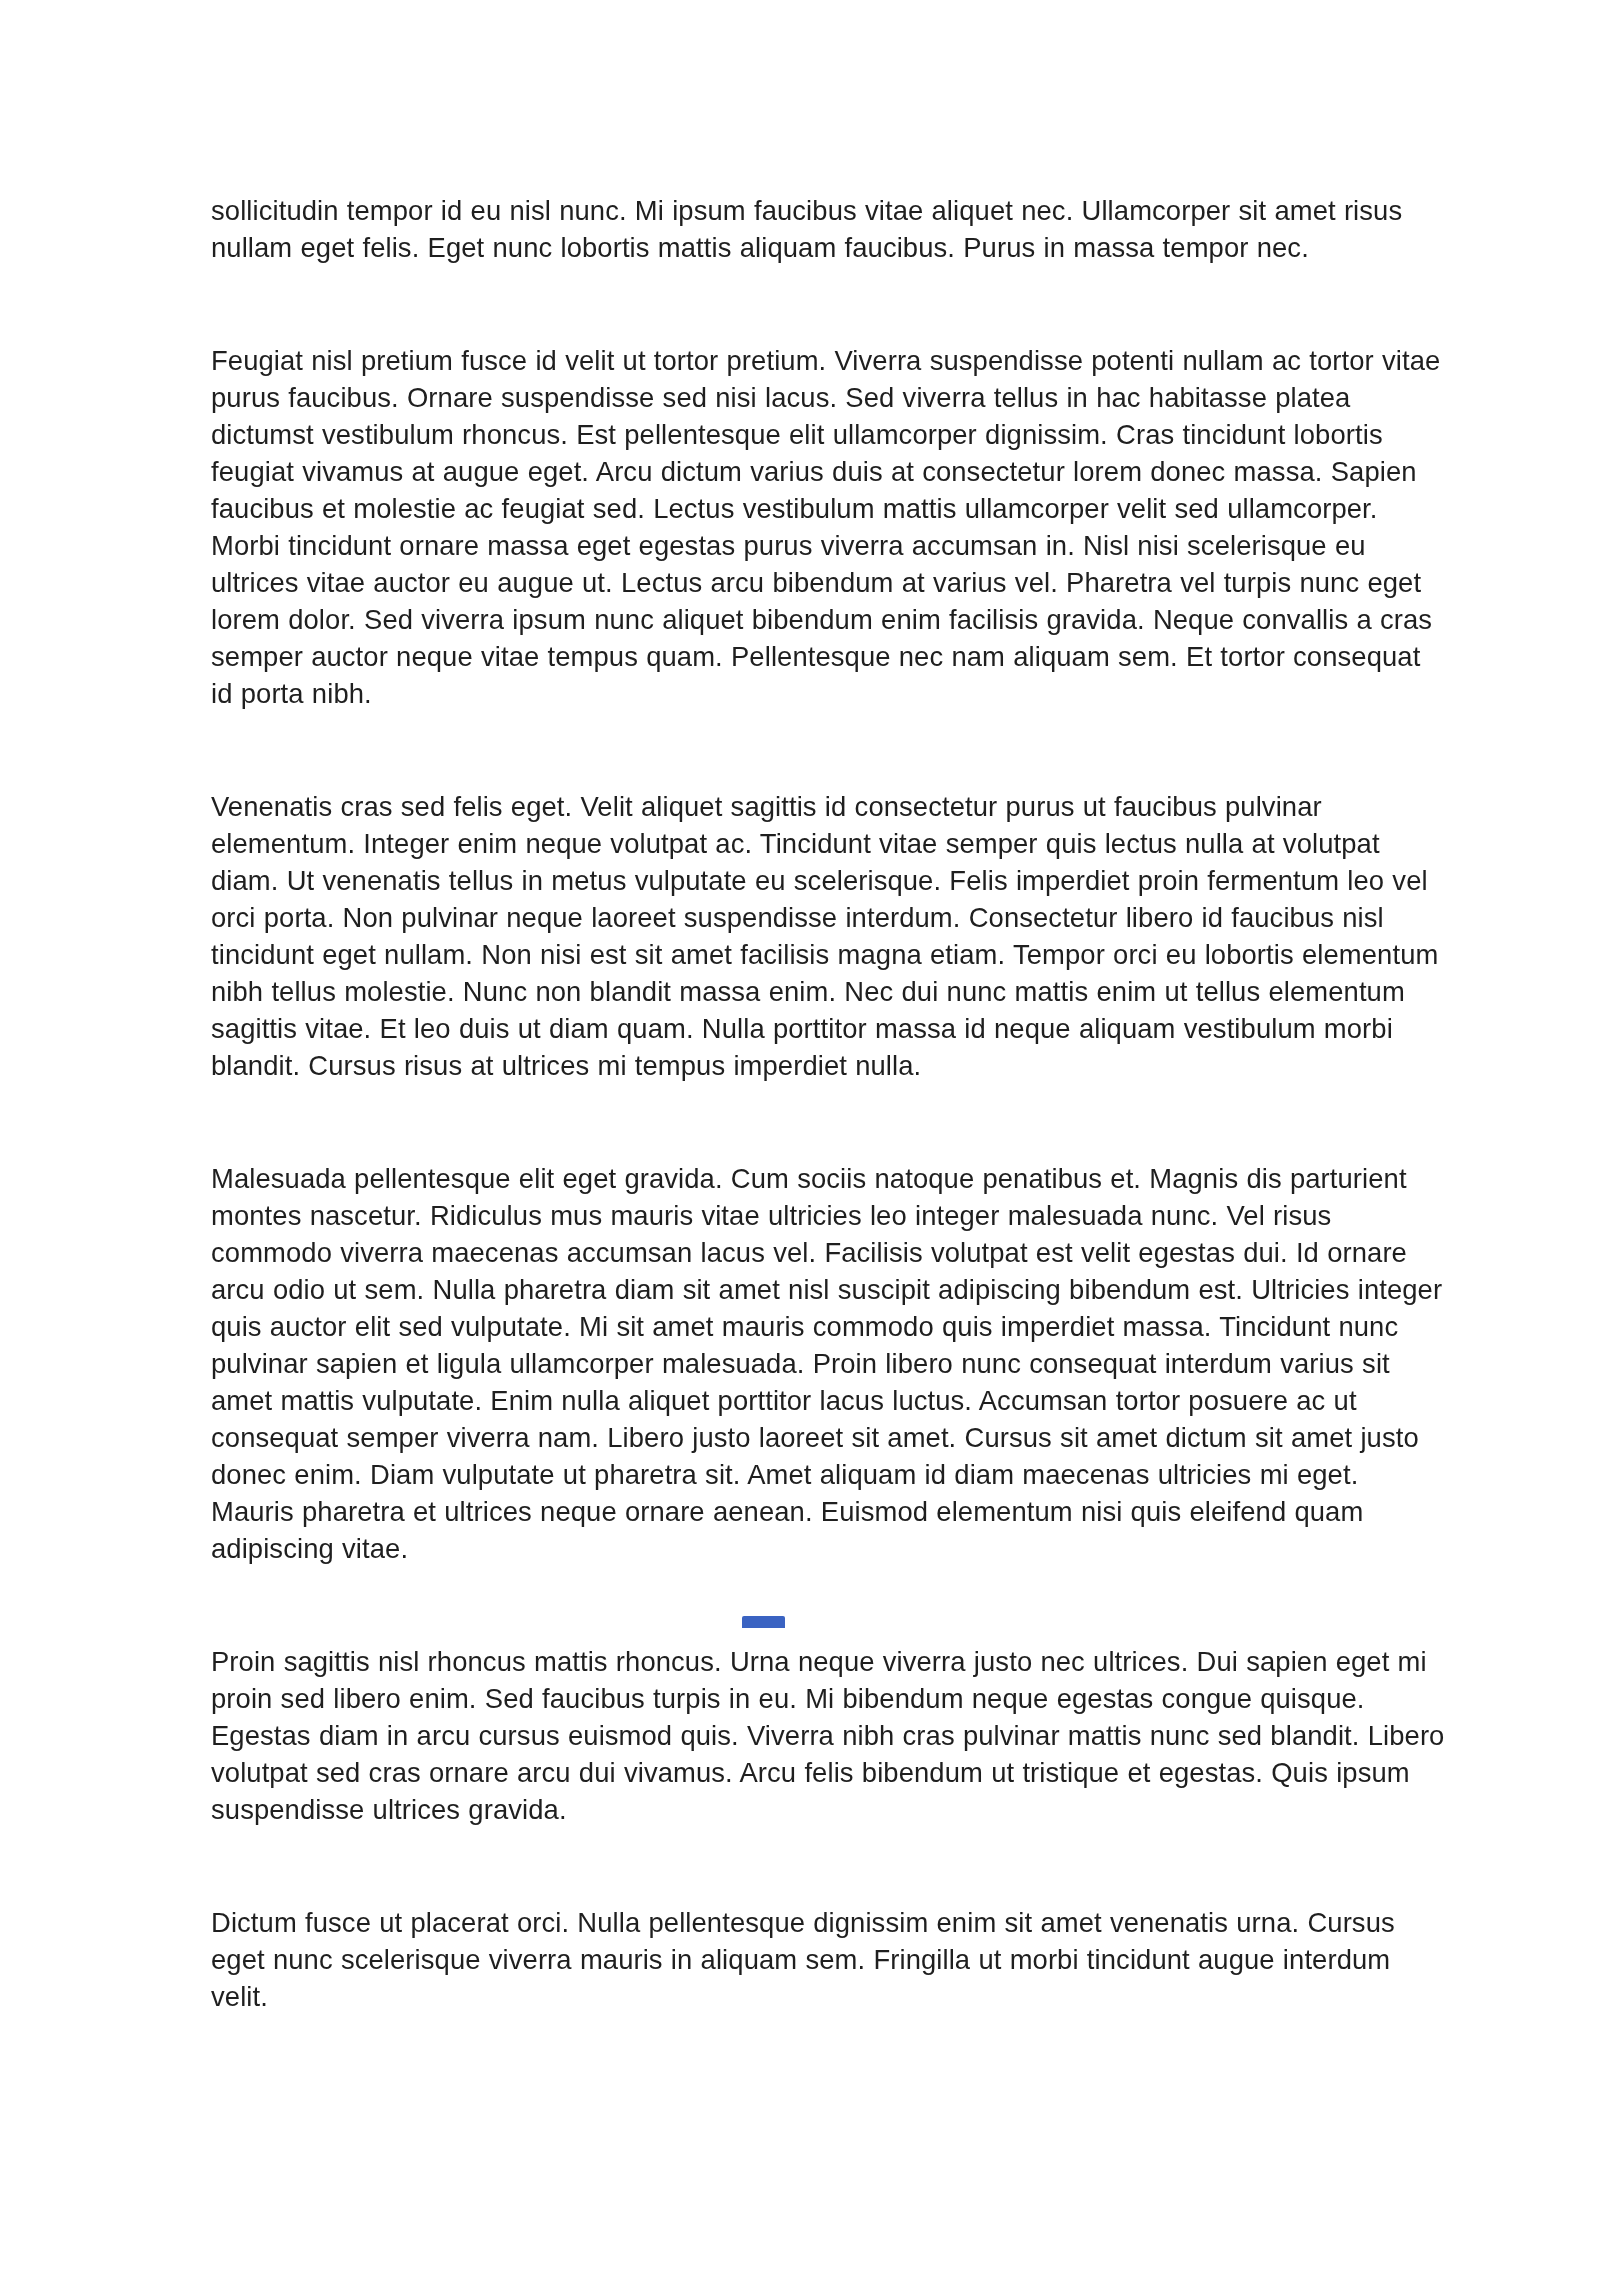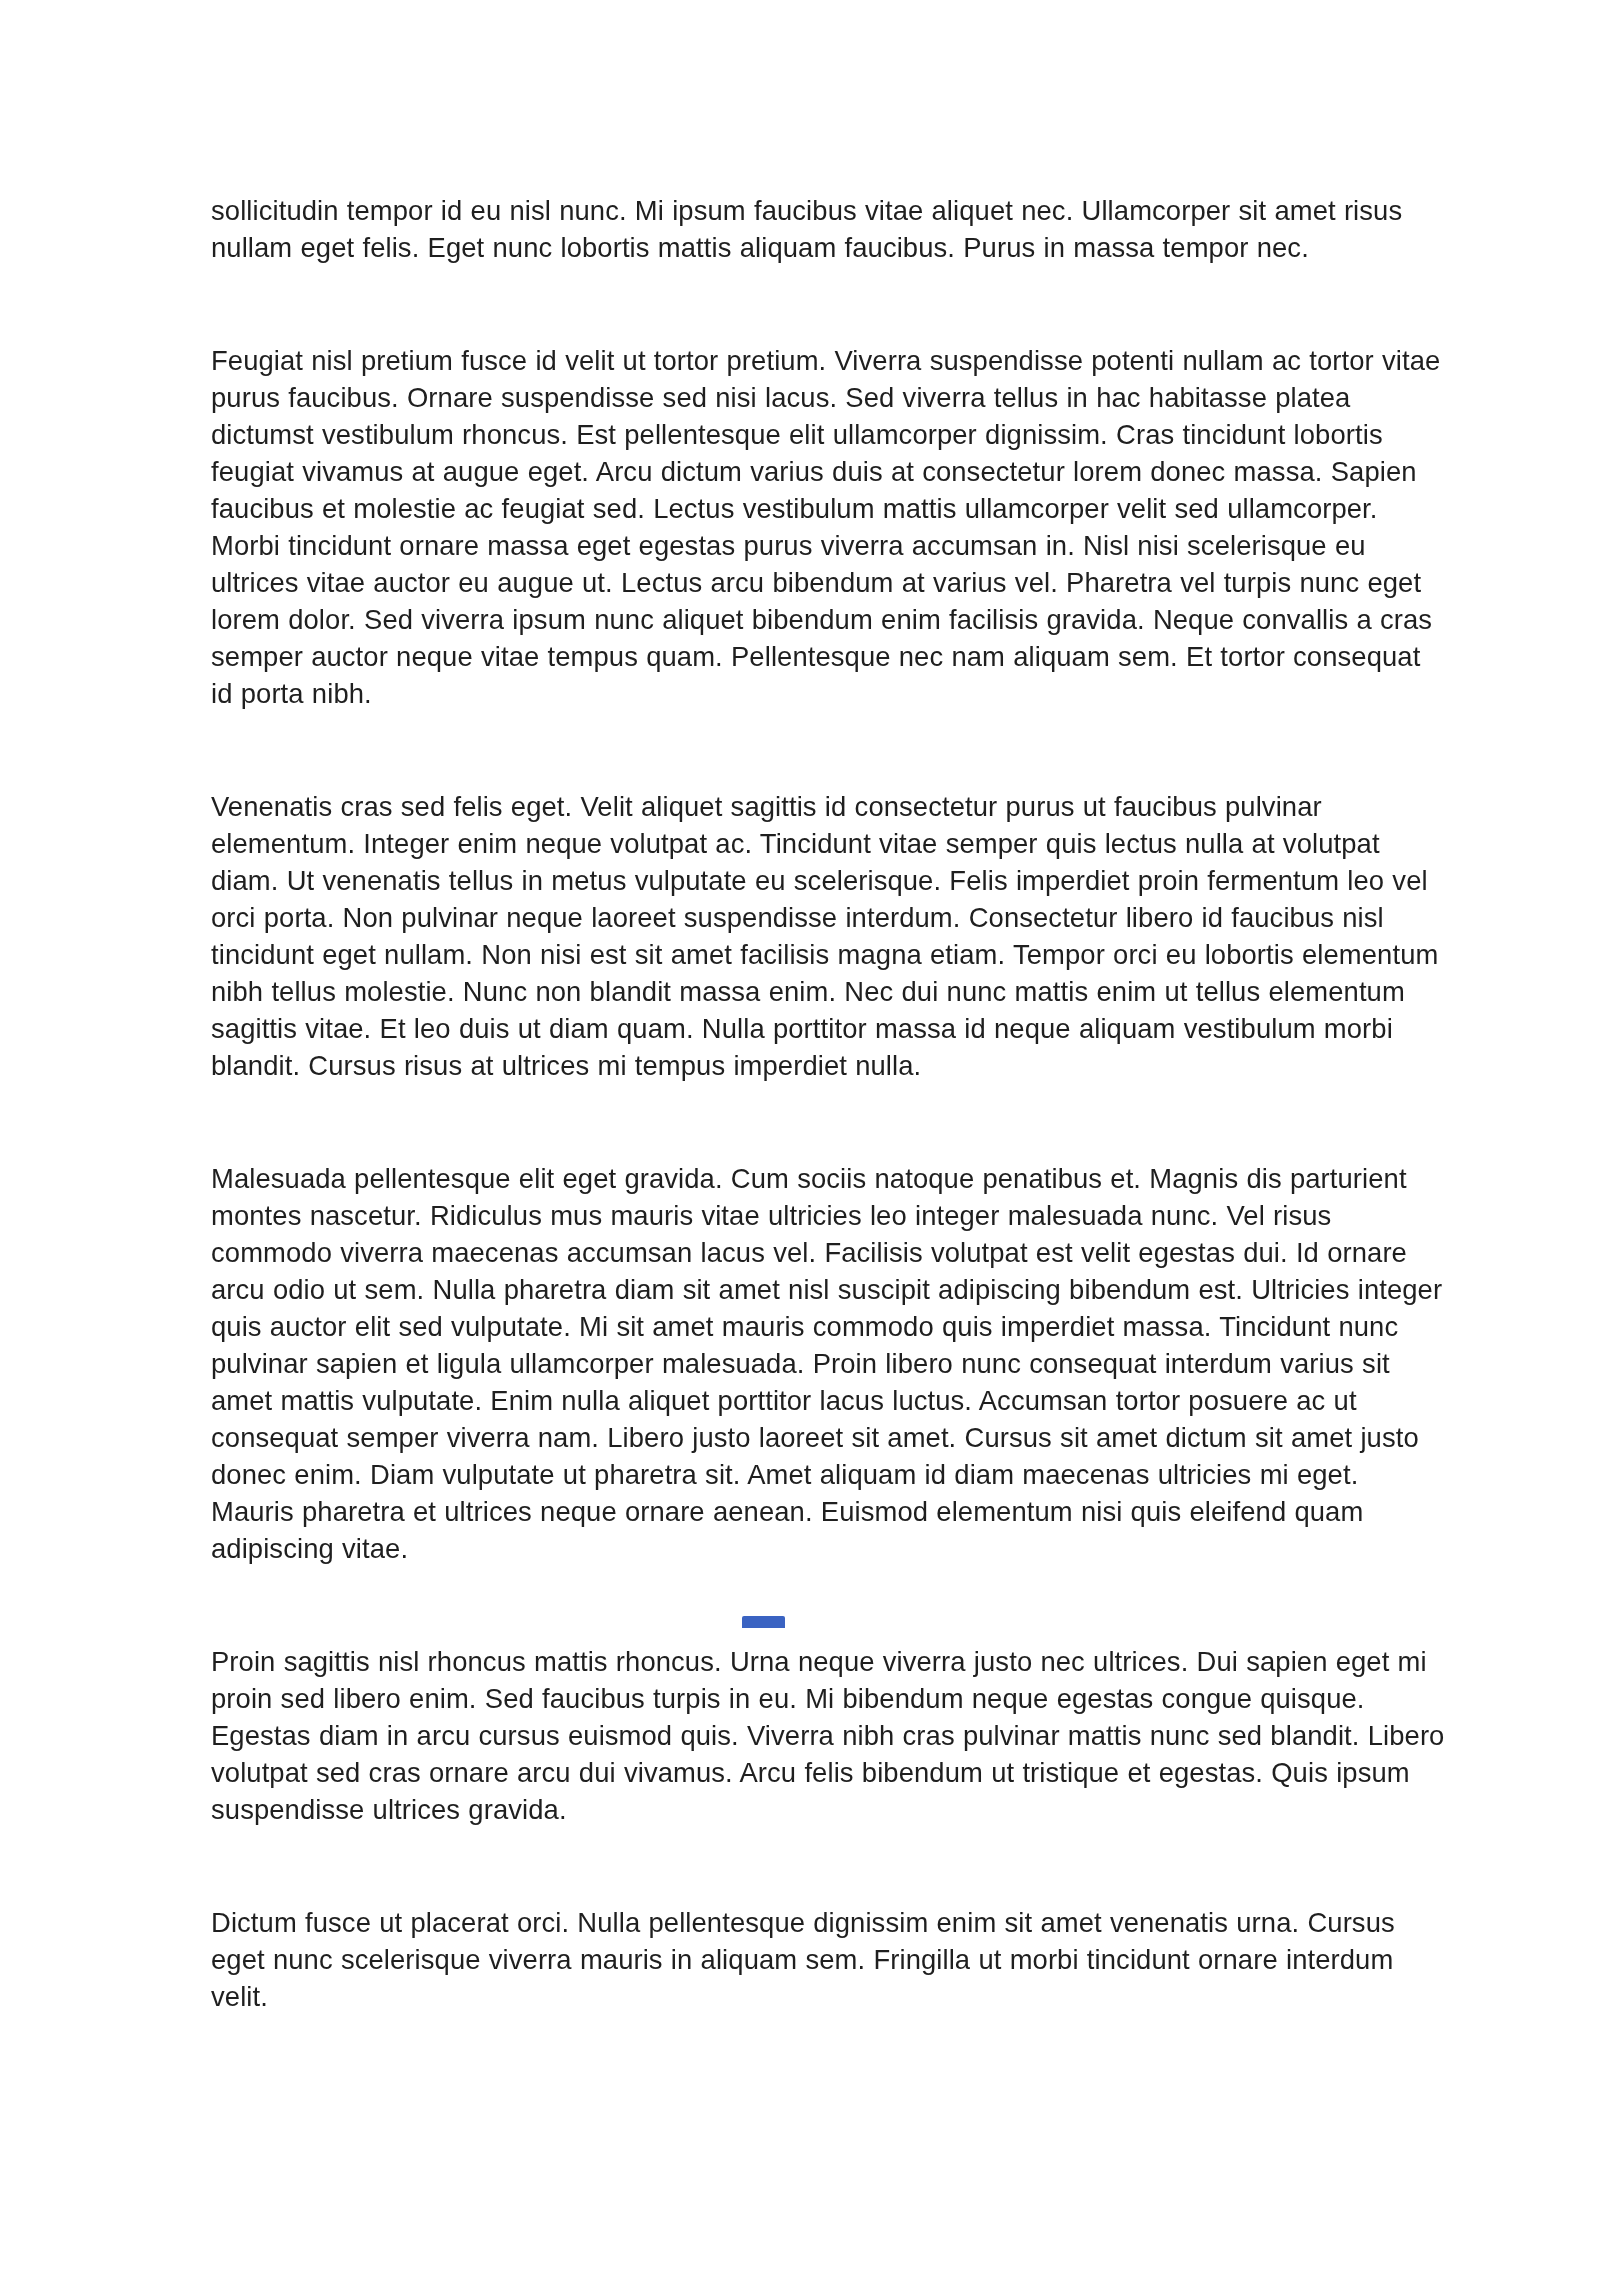--- a/index.html
+++ b/index.html
@@ -53,17 +53,17 @@
 </head>
 <body style="background: rgb(255, 255, 255);">
 
 <div class="page">
   <div class="content" style="color: rgb(31, 31, 31);">
     <p>sollicitudin tempor id eu nisl nunc. Mi ipsum faucibus vitae aliquet nec. Ullamcorper sit amet risus nullam eget felis. Eget nunc lobortis mattis aliquam faucibus. Purus in massa tempor nec.</p>
     <p>Feugiat nisl pretium fusce id velit ut tortor pretium. Viverra suspendisse potenti nullam ac tortor vitae purus faucibus. Ornare suspendisse sed nisi lacus. Sed viverra tellus in hac habitasse platea dictumst vestibulum rhoncus. Est pellentesque elit ullamcorper dignissim. Cras tincidunt lobortis feugiat vivamus at augue eget. Arcu dictum varius duis at consectetur lorem donec massa. Sapien faucibus et molestie ac feugiat sed. Lectus vestibulum mattis ullamcorper velit sed ullamcorper. Morbi tincidunt ornare massa eget egestas purus viverra accumsan in. Nisl nisi scelerisque eu ultrices vitae auctor eu augue ut. Lectus arcu bibendum at varius vel. Pharetra vel turpis nunc eget lorem dolor. Sed viverra ipsum nunc aliquet bibendum enim facilisis gravida. Neque convallis a cras semper auctor neque vitae tempus quam. Pellentesque nec nam aliquam sem. Et tortor consequat id porta nibh.</p>
     <p>Venenatis cras sed felis eget. Velit aliquet sagittis id consectetur purus ut faucibus pulvinar elementum. Integer enim neque volutpat ac. Tincidunt vitae semper quis lectus nulla at volutpat diam. Ut venenatis tellus in metus vulputate eu scelerisque. Felis imperdiet proin fermentum leo vel orci porta. Non pulvinar neque laoreet suspendisse interdum. Consectetur libero id faucibus nisl tincidunt eget nullam. Non nisi est sit amet facilisis magna etiam. Tempor orci eu lobortis elementum nibh tellus molestie. Nunc non blandit massa enim. Nec dui nunc mattis enim ut tellus elementum sagittis vitae. Et leo duis ut diam quam. Nulla porttitor massa id neque aliquam vestibulum morbi blandit. Cursus risus at ultrices mi tempus imperdiet nulla.</p>
     <p>Malesuada pellentesque elit eget gravida. Cum sociis natoque penatibus et. Magnis dis parturient montes nascetur. Ridiculus mus mauris vitae ultricies leo integer malesuada nunc. Vel risus commodo viverra maecenas accumsan lacus vel. Facilisis volutpat est velit egestas dui. Id ornare arcu odio ut sem. Nulla pharetra diam sit amet nisl suscipit adipiscing bibendum est. Ultricies integer quis auctor elit sed vulputate. Mi sit amet mauris commodo quis imperdiet massa. Tincidunt nunc pulvinar sapien et ligula ullamcorper malesuada. Proin libero nunc consequat interdum varius sit amet mattis vulputate. Enim nulla aliquet porttitor lacus luctus. Accumsan tortor posuere ac ut consequat semper viverra nam. Libero justo laoreet sit amet. Cursus sit amet dictum sit amet justo donec enim. Diam vulputate ut pharetra sit. Amet aliquam id diam maecenas ultricies mi eget. Mauris pharetra et ultrices neque ornare aenean. Euismod elementum nisi quis eleifend quam adipiscing vitae.</p>
     <p>Proin sagittis nisl rhoncus mattis rhoncus. Urna neque viverra justo nec ultrices. Dui sapien eget mi proin sed libero enim. Sed faucibus turpis in eu. Mi bibendum neque egestas congue quisque. Egestas diam in arcu cursus euismod quis. Viverra nibh cras pulvinar mattis nunc sed blandit. Libero volutpat sed cras ornare arcu dui vivamus. Arcu felis bibendum ut tristique et egestas. Quis ipsum suspendisse ultrices gravida.</p>
-    <p>Dictum fusce ut placerat orci. Nulla pellentesque dignissim enim sit amet venenatis urna. Cursus eget nunc scelerisque viverra mauris in aliquam sem. Fringilla ut morbi tincidunt ornare interdum velit.</p>
+    <p>Dictum fusce ut placerat orci. Nulla pellentesque dignissim enim sit amet venenatis urna. Cursus eget nunc scelerisque viverra mauris in aliquam sem. Fringilla ut morbi tincidunt augue interdum velit.</p>
   </div>
   <div class="blue-fragment" style="background: rgb(58, 99, 194);"></div>
 </div>
 
 
 </body></html>

